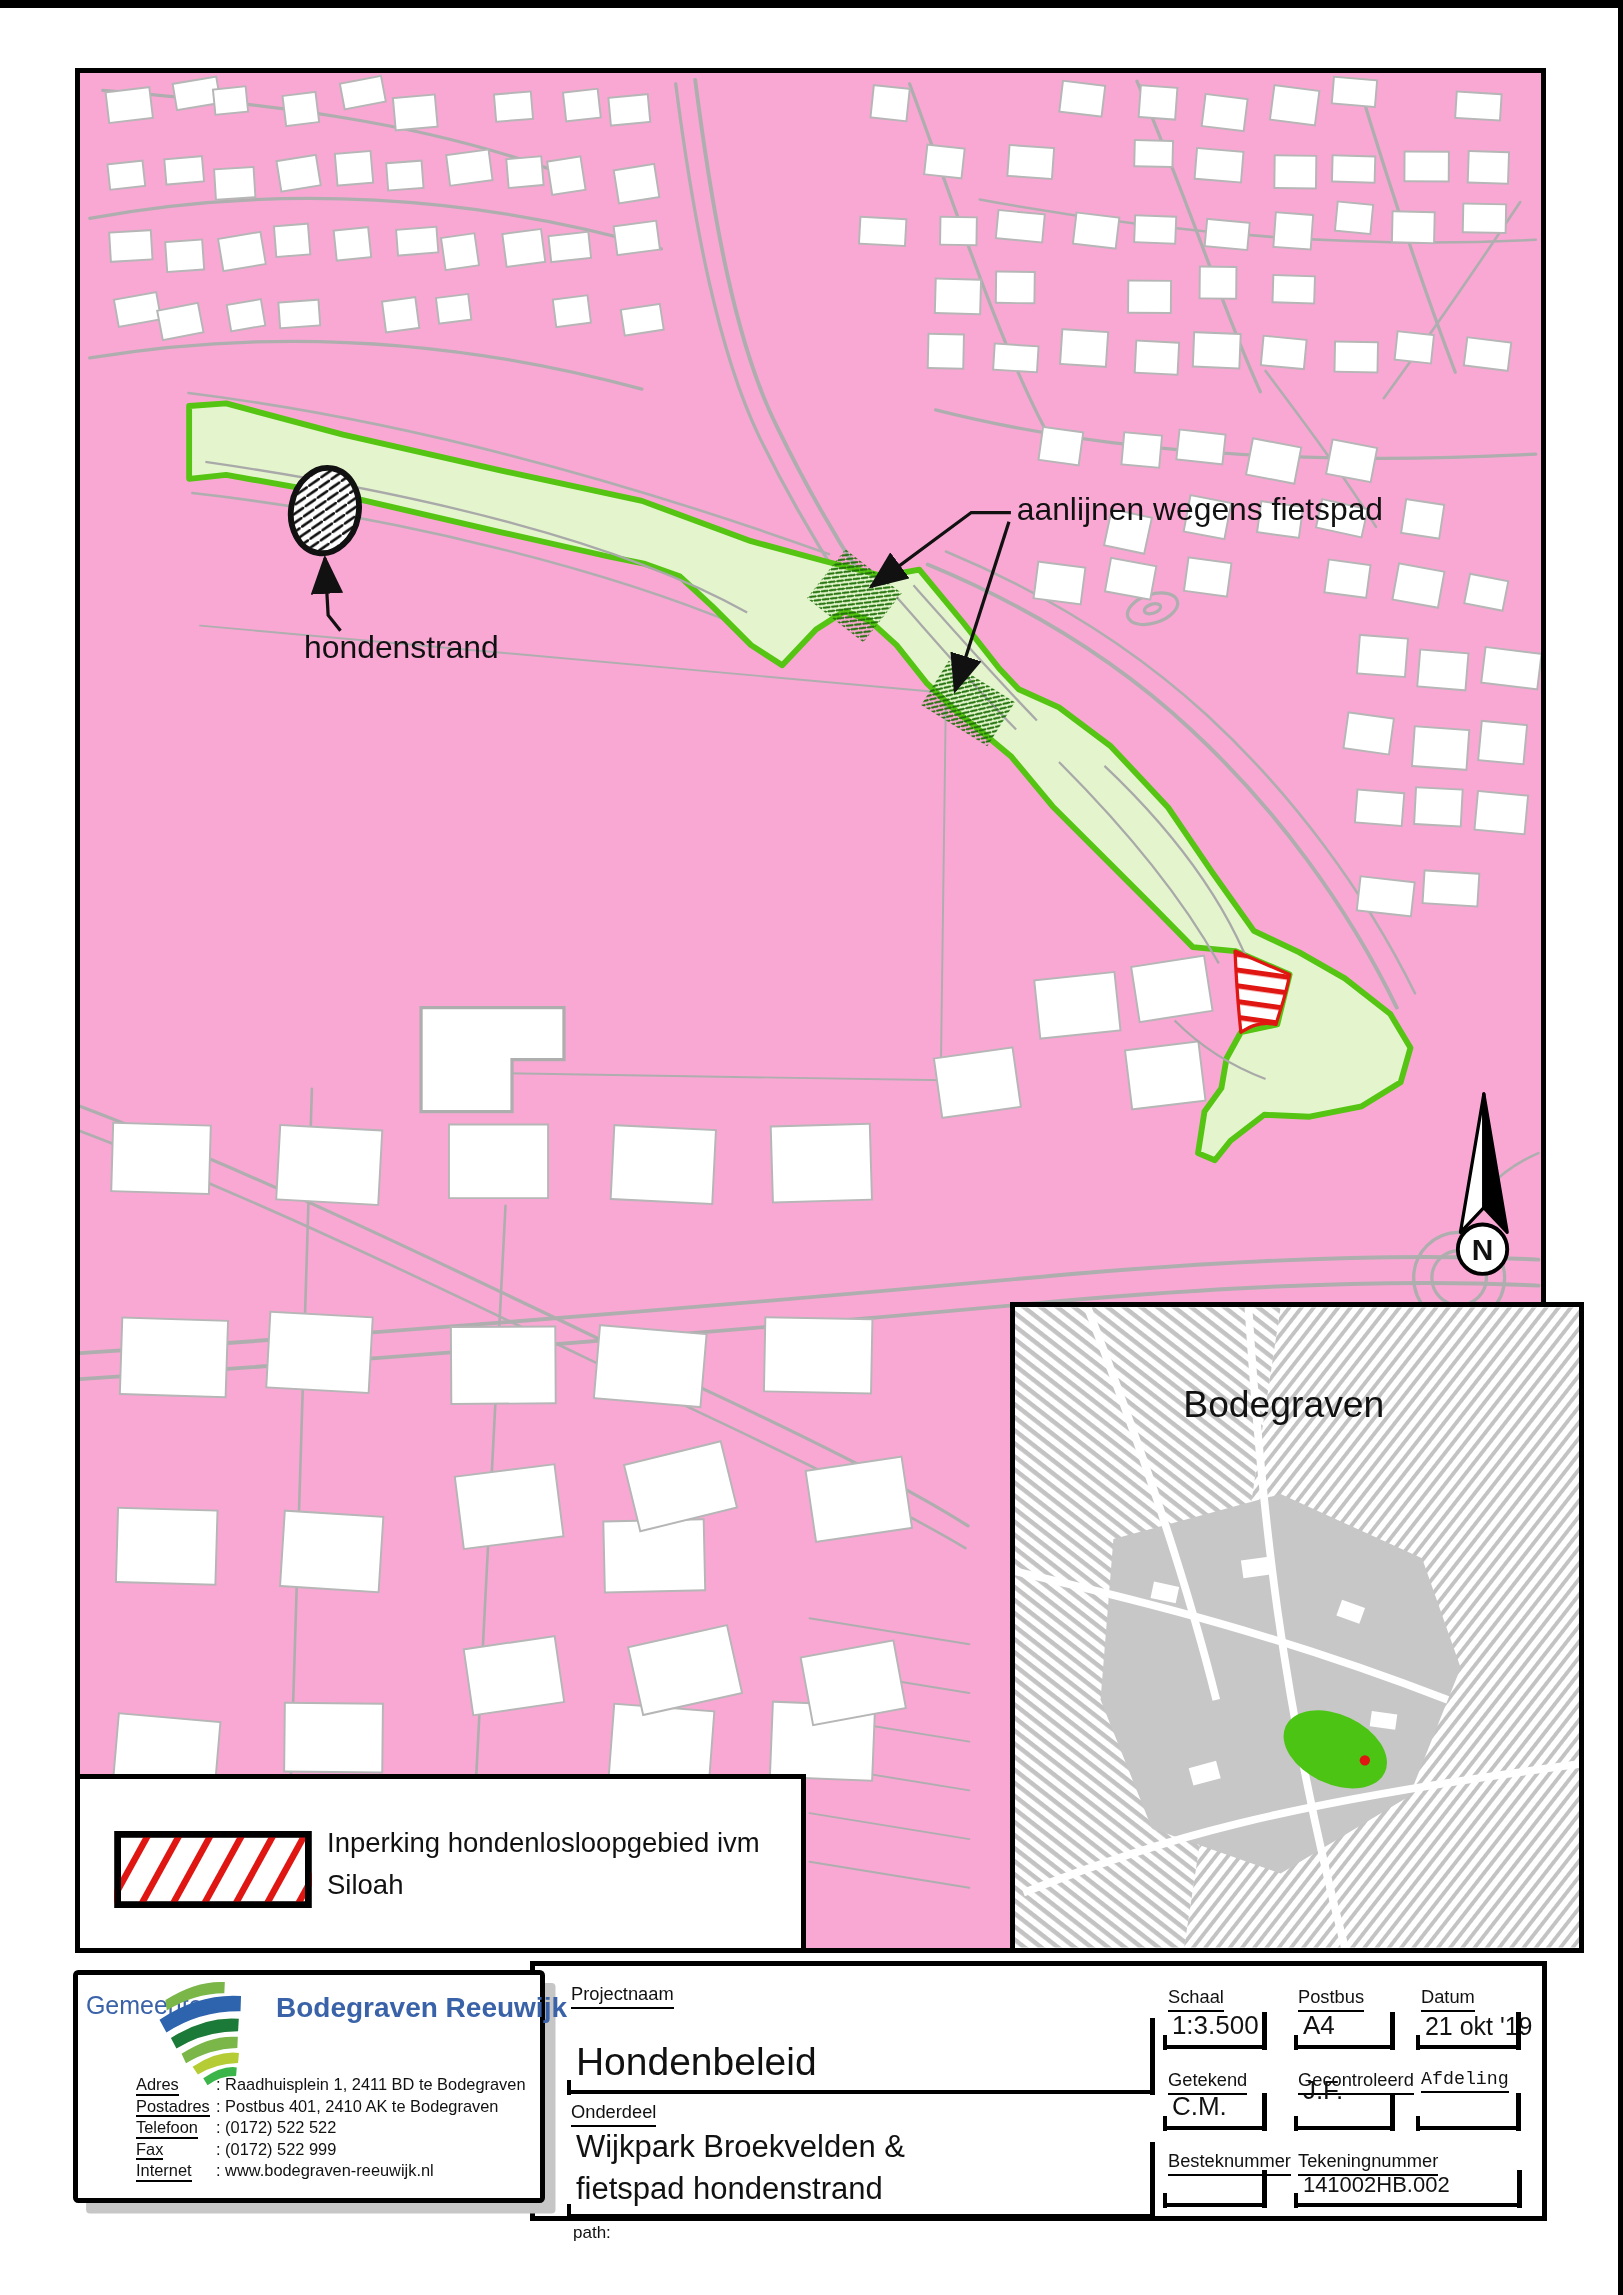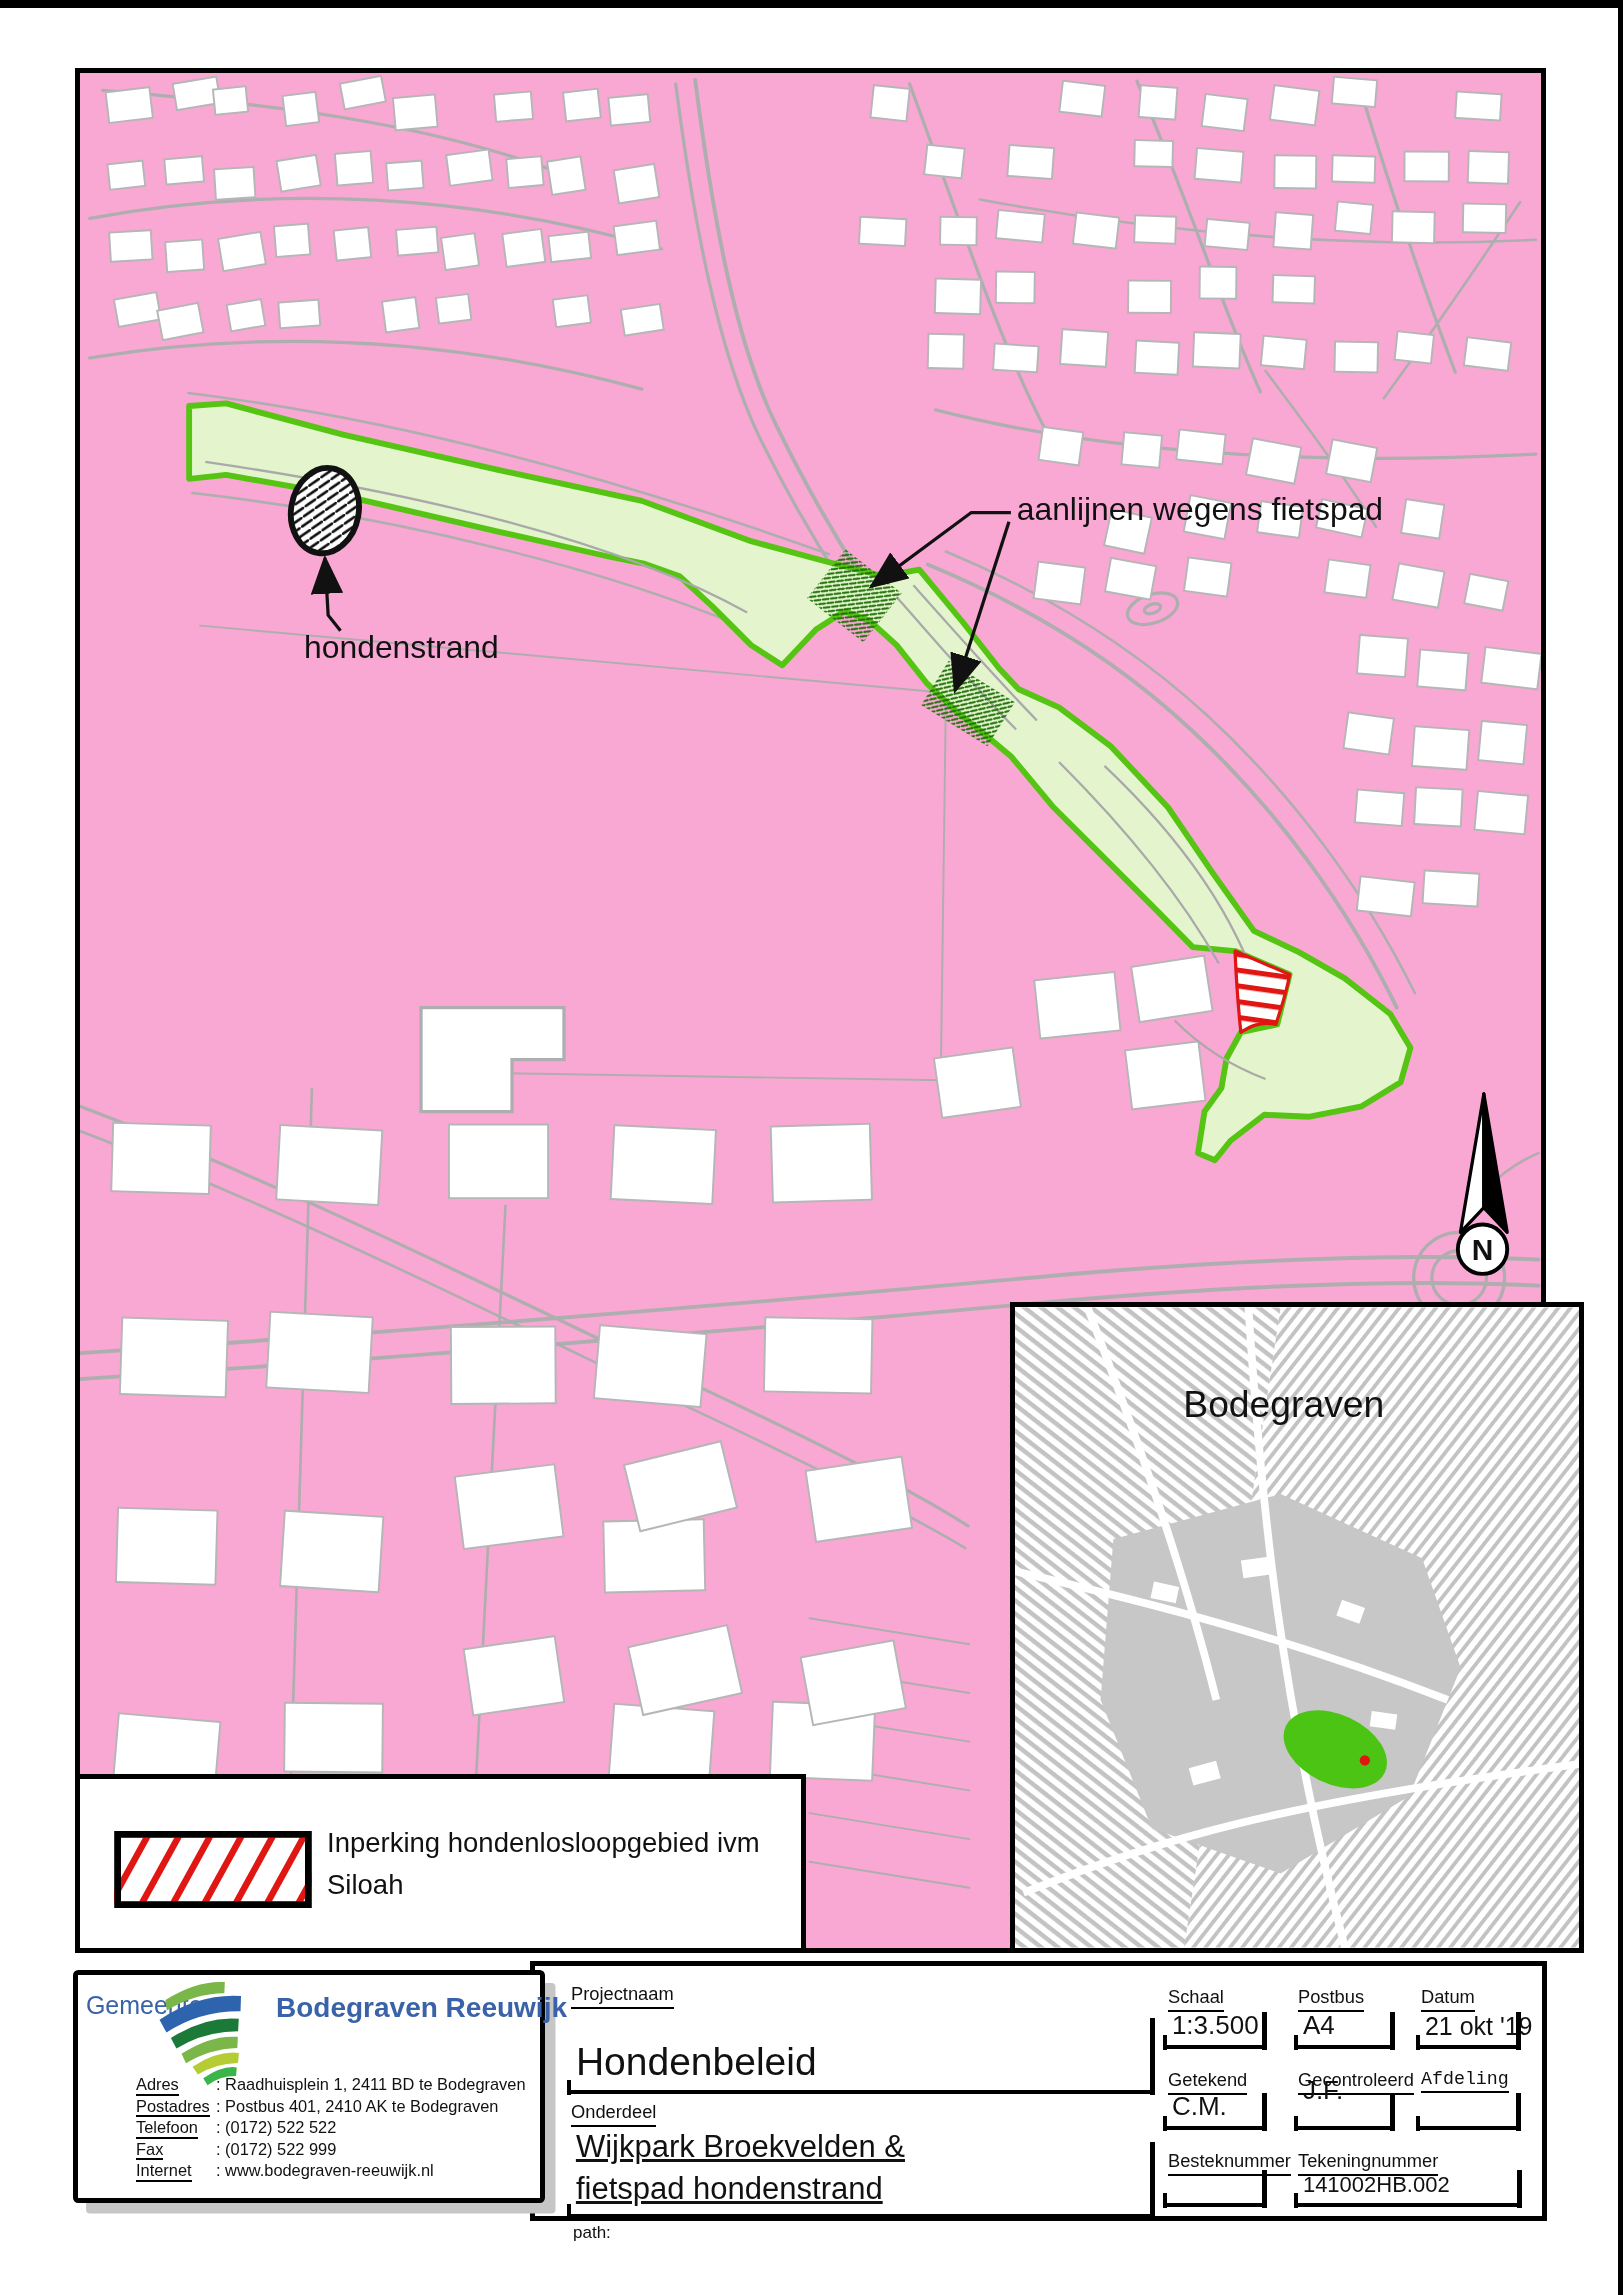--- a/index.html
+++ b/index.html
@@ -24,21 +24,21 @@
   
   #titleblock{position:absolute;left:530px;top:1961px;width:1017px;height:260px;
               border:5.2px solid #000;box-sizing:border-box;background:#fff;}
   .tb-label{position:absolute;font-size:18.3px;border-bottom:2.6px solid #000;padding-bottom:2px;white-space:nowrap;}
   .tb-field{position:absolute;border-bottom:4.6px solid #000;}
   .tb-field::after{content:"";position:absolute;right:-4.6px;bottom:-4.6px;width:4.6px;height:38px;background:#000;}
   .tb-field::before{content:"";position:absolute;left:-1.3px;bottom:-4.6px;width:3.9px;height:14.4px;background:#000;}
   .tb-field.tall::after{height:77px;}
   .tb-value{position:absolute;left:7.9px;bottom:6.5px;white-space:nowrap;}
   .v-big{font-size:39px;}
-  .v-med{font-size:31px;line-height:42px;text-decoration:underline;}
+  .v-med{font-size:31px;line-height:42px;}
   .v-small{font-size:26px;}
   .v-tiny{font-size:22px;}
   #pathlabel{position:absolute;left:573px;top:2223px;font-size:17px;}
   
   #logobox{position:absolute;left:73px;top:1970px;width:472px;height:233px;
            border:5.9px solid #000;border-radius:5.2px;box-sizing:border-box;background:#fff;
            box-shadow:11.8px 11.8px 0 -1.3px #c6c6c6;z-index:6;}
   #logobox .gemeente{position:absolute;left:7.9px;top:15.7px;font-size:25px;color:#3a62a8;}
   #logobox .gname{position:absolute;left:198px;top:17px;font-size:28px;font-weight:bold;color:#3a62a8;white-space:nowrap;text-align:right;}
   #logobox .mark{position:absolute;left:73px;top:1.3px;}

